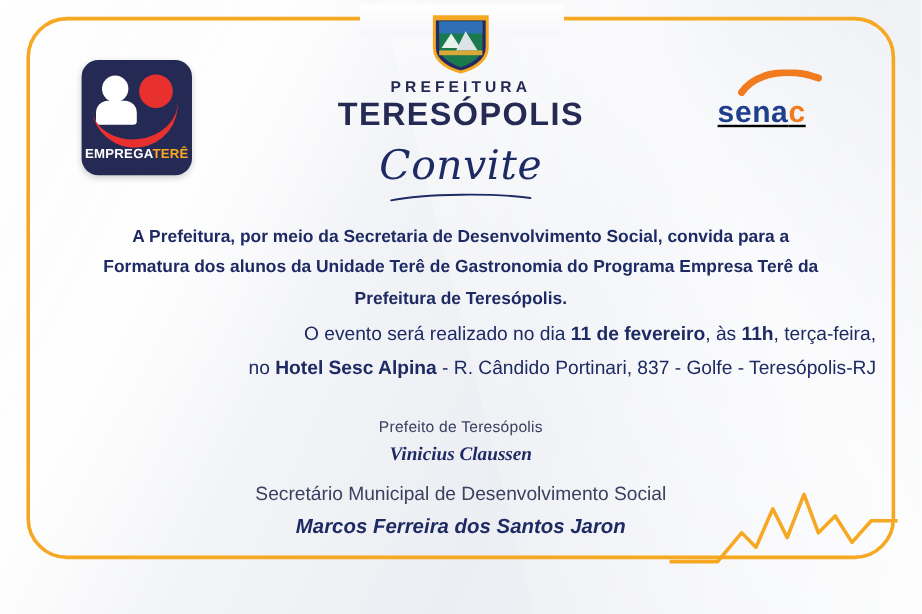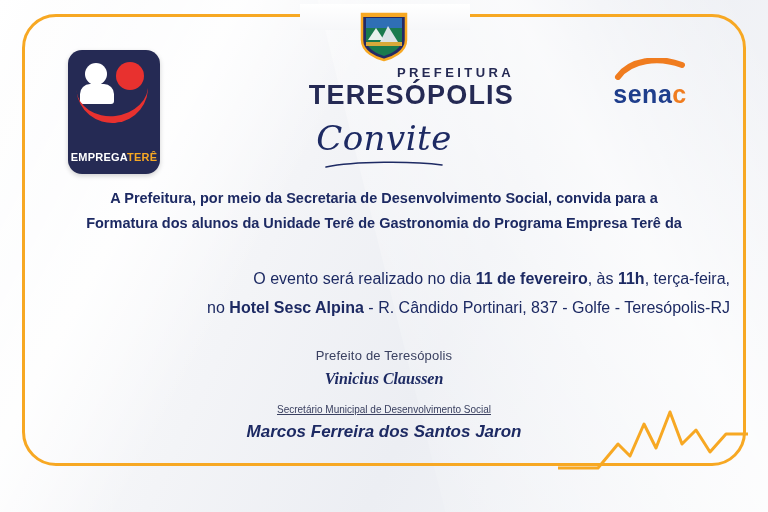--- a/index.html
+++ b/index.html
@@ -77,21 +77,21 @@
     top: 0;
     width: 768px;
     height: 120px;
   }
   
   .logo-emprega {
     position: absolute;
     left: 68px;
     top: 50px;
     width: 92px;
-    height: 124px;
+    height: 96px;
     background: #252a54;
     border-radius: 14px;
     box-shadow: 0 2px 5px rgba(0,0,0,0.18);
     overflow: hidden;
   }
   .logo-emprega .dot-red {
     position: absolute;
     right: 16px;
     top: 12px;
     width: 28px;
@@ -139,21 +139,21 @@
     color: #ffffff;
   }
   .logo-emprega .lbl .tere { color: #f7a823; }
 
   
   .logo-pref {
     position: absolute;
     left: 50%;
     top: 10px;
     transform: translateX(-50%);
-    text-align: right;
+    text-align: center;
     width: 260px;
   }
   .crest {
     margin: 0 auto;
     width: 60px;
     height: 52px;
     position: relative;
   }
   .pref-word {
     margin-top: 3px;
@@ -169,21 +169,22 @@
     font-weight: bold;
     color: #252a54;
     line-height: 1.05;
   }
   
   .logo-senac {
     position: absolute;
     right: 66px;
     top: 58px;
     width: 104px;
-    text-align: center;
+    text-align: left;
+    text-decoration: underline;
   }
   .logo-senac .senac-word {
     font-size: 25px;
     font-weight: bold;
     color: #1f3e8c;
     letter-spacing: 0.5px;
     line-height: 1;
   }
   .logo-senac .senac-word .c { color: #f07c1f; }
 
@@ -260,23 +261,22 @@
     font-weight: bold;
     font-style: italic;
     color: #1d2a63;
     font-family: Liberation Serif, serif;
   }
   .sig-center {
     margin-top: 16px;
     text-align: center;
   }
   .sig-center .role {
-    font-size: 10px;
+    font-size: 16px;
     color: #3a4060;
-    text-decoration: underline;
   }
   .sig-center .name {
     margin-top: 7px;
     font-size: 17px;
     font-weight: bold;
     font-style: italic;
     color: #1d2a63;
   }
 </style>
 </head>
@@ -333,20 +333,21 @@
   </div>
 
   <div class="convite">Convite</div>
   <svg class="convite-underline" viewBox="0 0 120 10">
     <path d="M2 7 C30 1 90 1 118 5" fill="none" stroke="#1d2a63" stroke-width="1.6" stroke-linecap="round"></path>
   </svg>
 
   <div class="body-text">
     <div class="l1">A Prefeitura, por meio da Secretaria de Desenvolvimento Social, convida para a</div>
     <div><b>Formatura dos alunos da Unidade Terê de Gastronomia do Programa Empresa Terê da</b></div>
+    <div><b>Prefeitura de Teresópolis.</b></div>
   </div>
 
   <div class="event-info">
     <div>
       <span>O evento será realizado no dia </span><b>11 de fevereiro</b><span>, às </span><b>11h</b><span>, terça-feira,</span>
     </div>
     <div>
       <span>no </span><b>Hotel Sesc Alpina</b><span> - R. Cândido Portinari, 837 - Golfe - Teresópolis-RJ</span>
     </div>
   </div>

